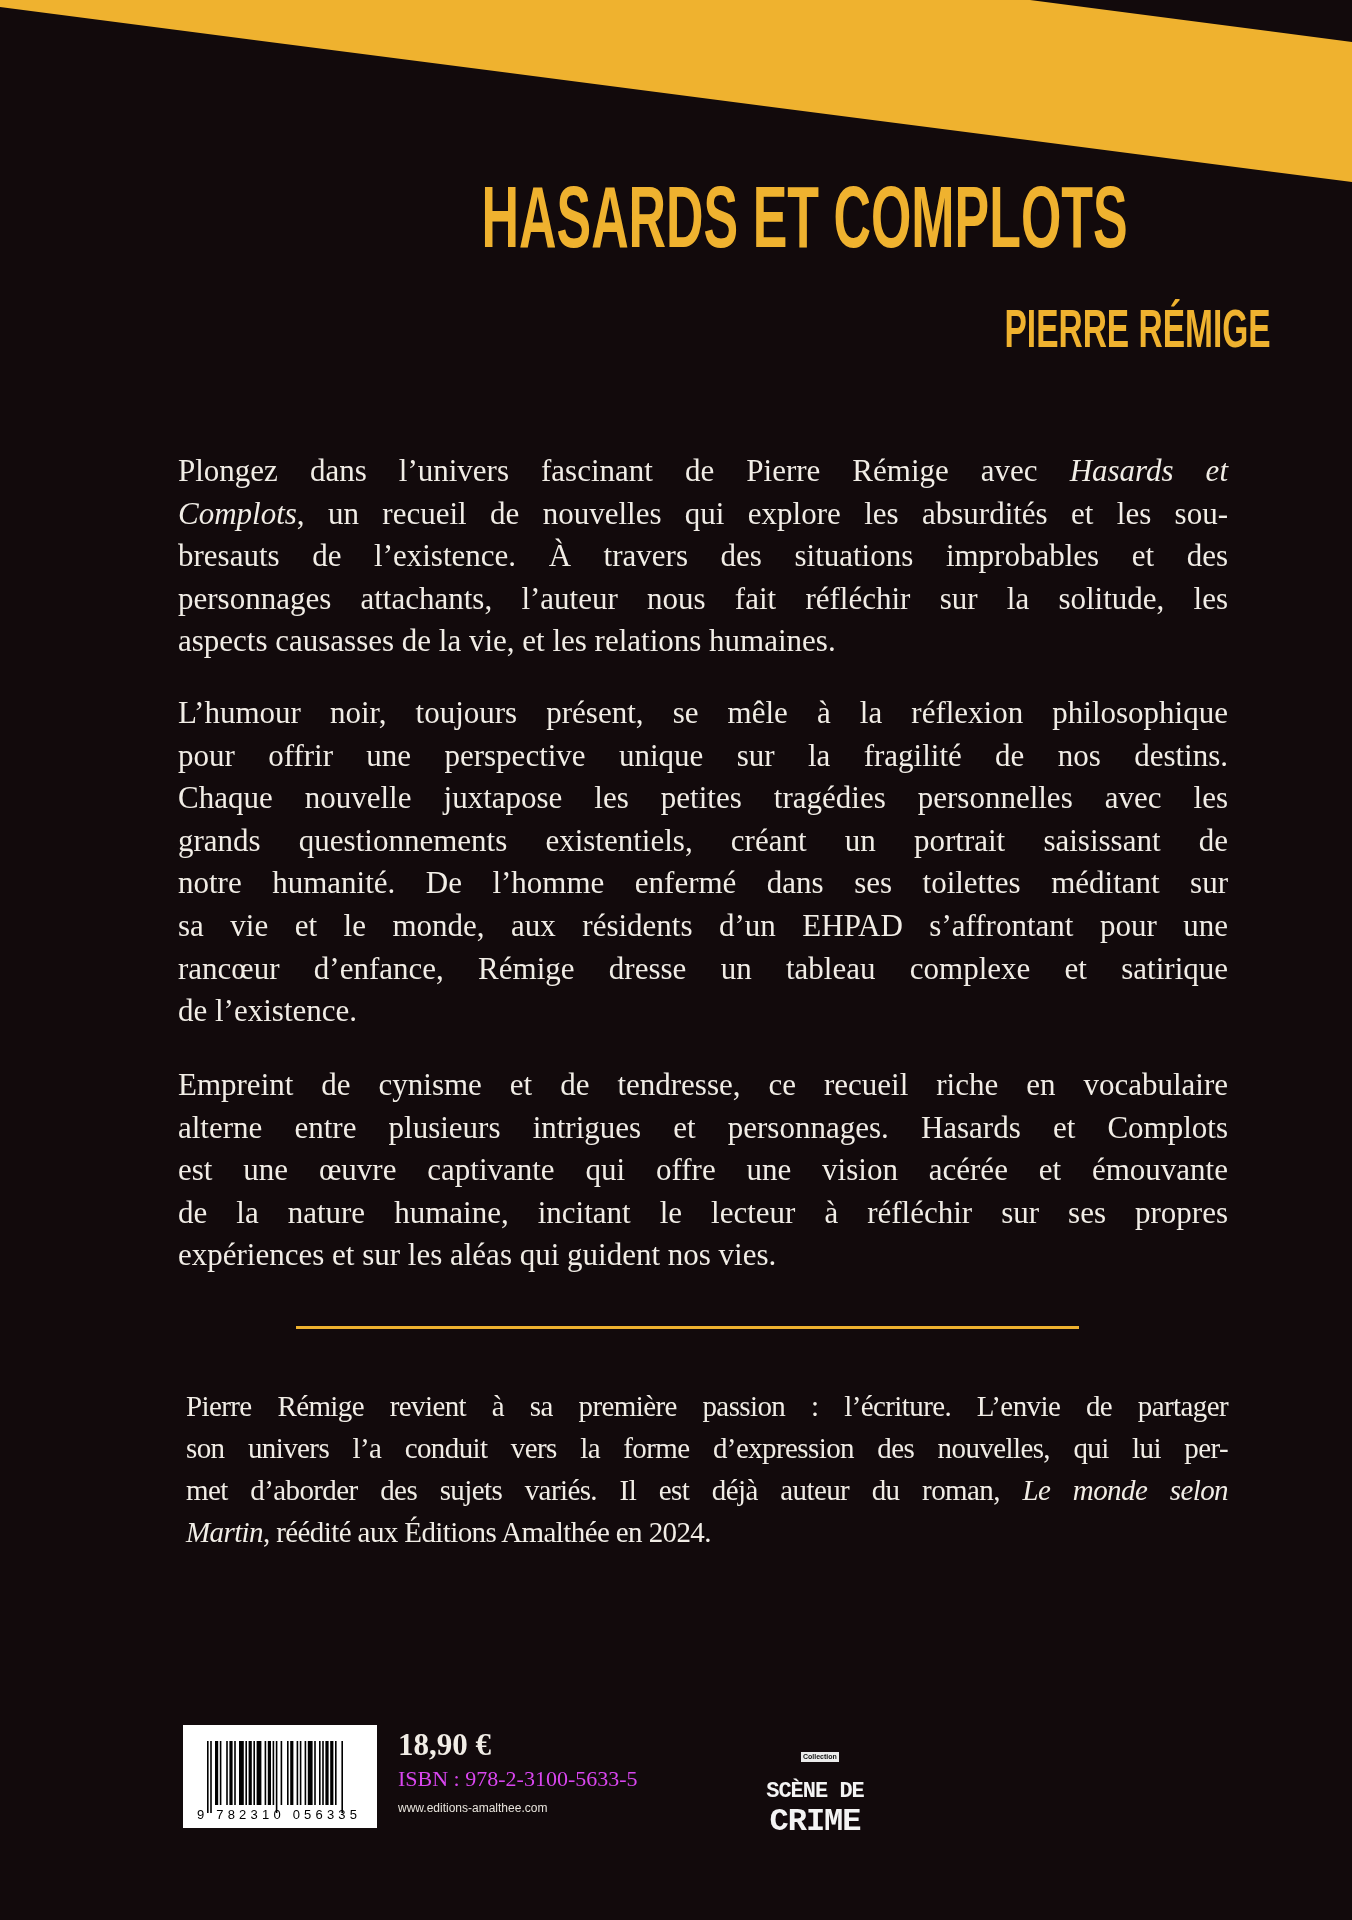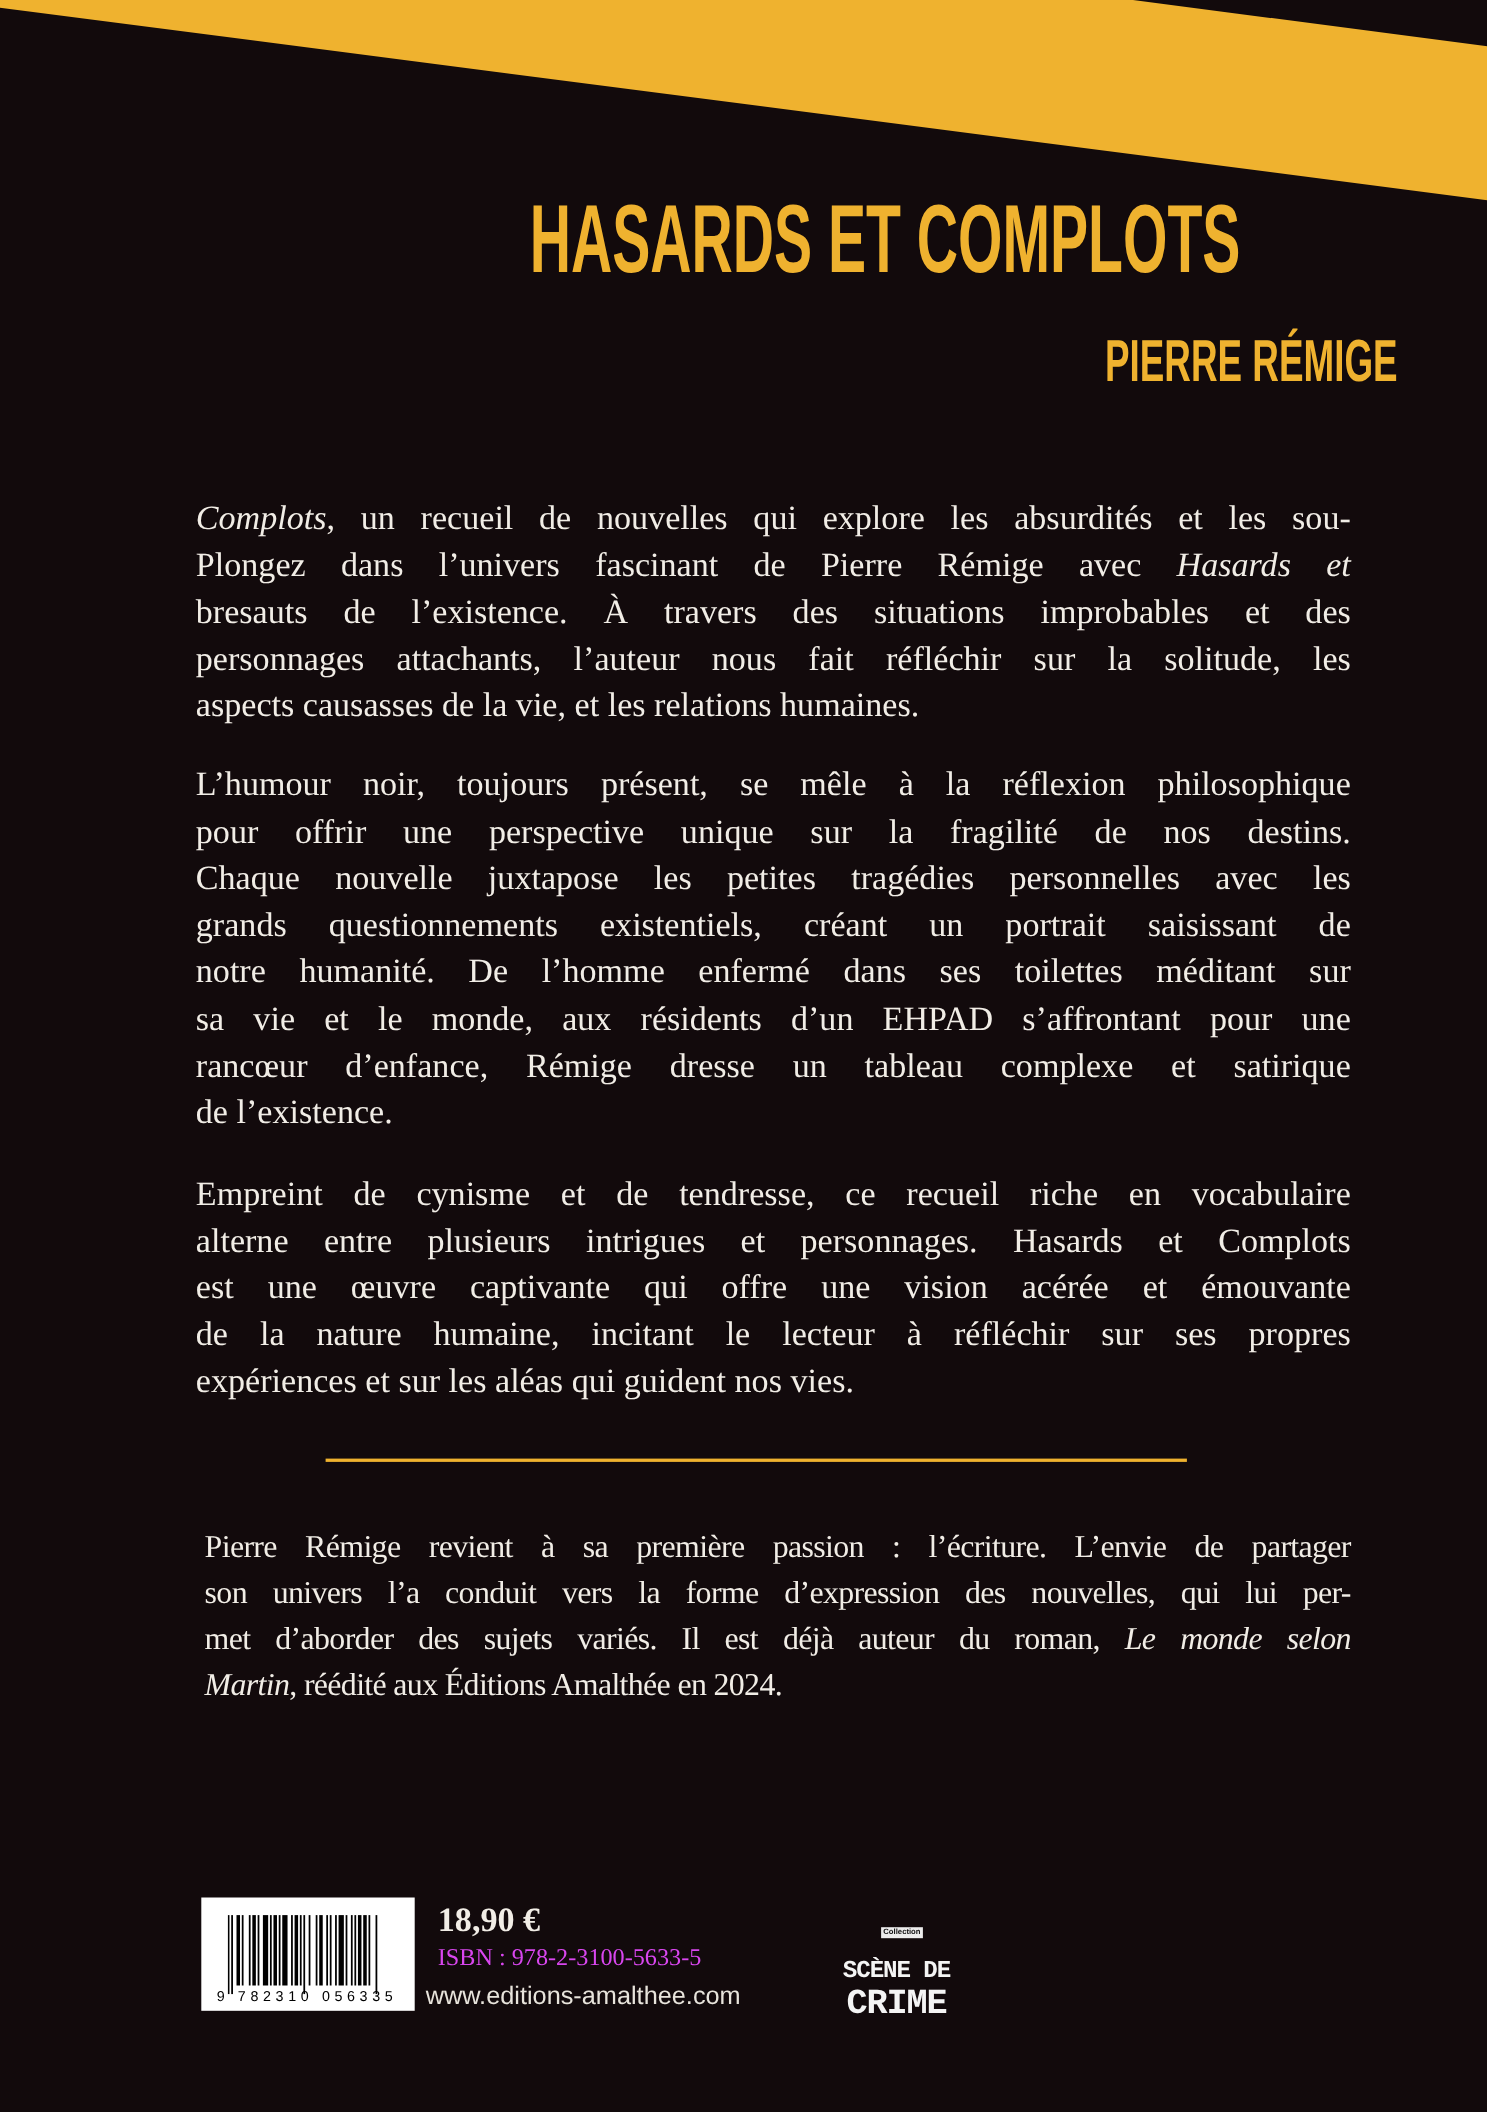--- a/index.html
+++ b/index.html
@@ -40,21 +40,21 @@
 
   .barcode-box { position: absolute; left: 183px; top: 1725px; width: 194px; height: 103px; background: #ffffff; }
   .barcode-bars { position: absolute; left: 24px; top: 16px; width: 150px; height: 72px; }
   .barcode-digits {
     position: absolute; left: 14px; top: 82px; width: 170px;
     font-family: "Liberation Sans", sans-serif; font-weight: normal; font-size: 13px;
     letter-spacing: 4.2px; color: #000; white-space: nowrap;
   }
   .price { position: absolute; left: 398px; top: 1727px; font-size: 31px; font-weight: bold; color: #f1ede6; white-space: nowrap; }
   .isbn { position: absolute; left: 398px; top: 1766px; font-size: 22px; color: #d946ef; white-space: nowrap; }
-  .url { position: absolute; left: 387px; top: 1801px; font-family: "Liberation Sans", sans-serif; font-size: 23px; color: #e8e4dc; white-space: nowrap; }
+  .url { position: absolute; left: 398px; top: 1801px; font-family: "Liberation Sans", sans-serif; font-size: 12px; color: #e8e4dc; white-space: nowrap; }
 
   .logo { position: absolute; left: 748px; top: 1750px; width: 134px; height: 74px; }
   .logo-collection {
     position: absolute; left: 53px; top: 2px; background: #ececec; color: #111;
     font-family: "Liberation Sans", sans-serif; font-weight: bold; font-size: 7px;
     padding: 1px 2px; line-height: 8px; white-space: nowrap;
   }
   .logo-line1, .logo-line2 {
     position: absolute; left: 0; width: 134px; text-align: center;
     font-family: "Liberation Mono", monospace; font-weight: bold; color: #f4f4f4;
@@ -72,22 +72,22 @@
 </svg>
 
 <div class="title-wrap" id="book-title-wrap">
   <span class="title" id="book-title">HASARDS ET COMPLOTS</span>
 </div>
 <div class="title-wrap" id="author-wrap">
   <span class="title" id="author-name">PIERRE RÉMIGE</span>
 </div>
 
 <div class="para" id="para-1">
+    <span class="line"><span>Plongez dans l’univers fascinant de Pierre Rémige avec </span><i>Hasards et</i></span>
     <span class="line"><i>Complots</i><span>, un recueil de nouvelles qui explore les absurdités et les sou-</span></span>
-    <span class="line"><span>Plongez dans l’univers fascinant de Pierre Rémige avec </span><i>Hasards et</i></span>
     <span class="line"><span>bresauts de l’existence. À travers des situations improbables et des</span></span>
     <span class="line"><span>personnages attachants, l’auteur nous fait réfléchir sur la solitude, les</span></span>
     <span class="line last"><span>aspects causasses de la vie, et les relations humaines.</span></span>
   </div>
 <div class="para" id="para-2">
     <span class="line"><span>L’humour noir, toujours présent, se mêle à la réflexion philosophique</span></span>
     <span class="line"><span>pour offrir une perspective unique sur la fragilité de nos destins.</span></span>
     <span class="line"><span>Chaque nouvelle juxtapose les petites tragédies personnelles avec les</span></span>
     <span class="line"><span>grands questionnements existentiels, créant un portrait saisissant de</span></span>
     <span class="line"><span>notre humanité. De l’homme enfermé dans ses toilettes méditant sur</span></span>

